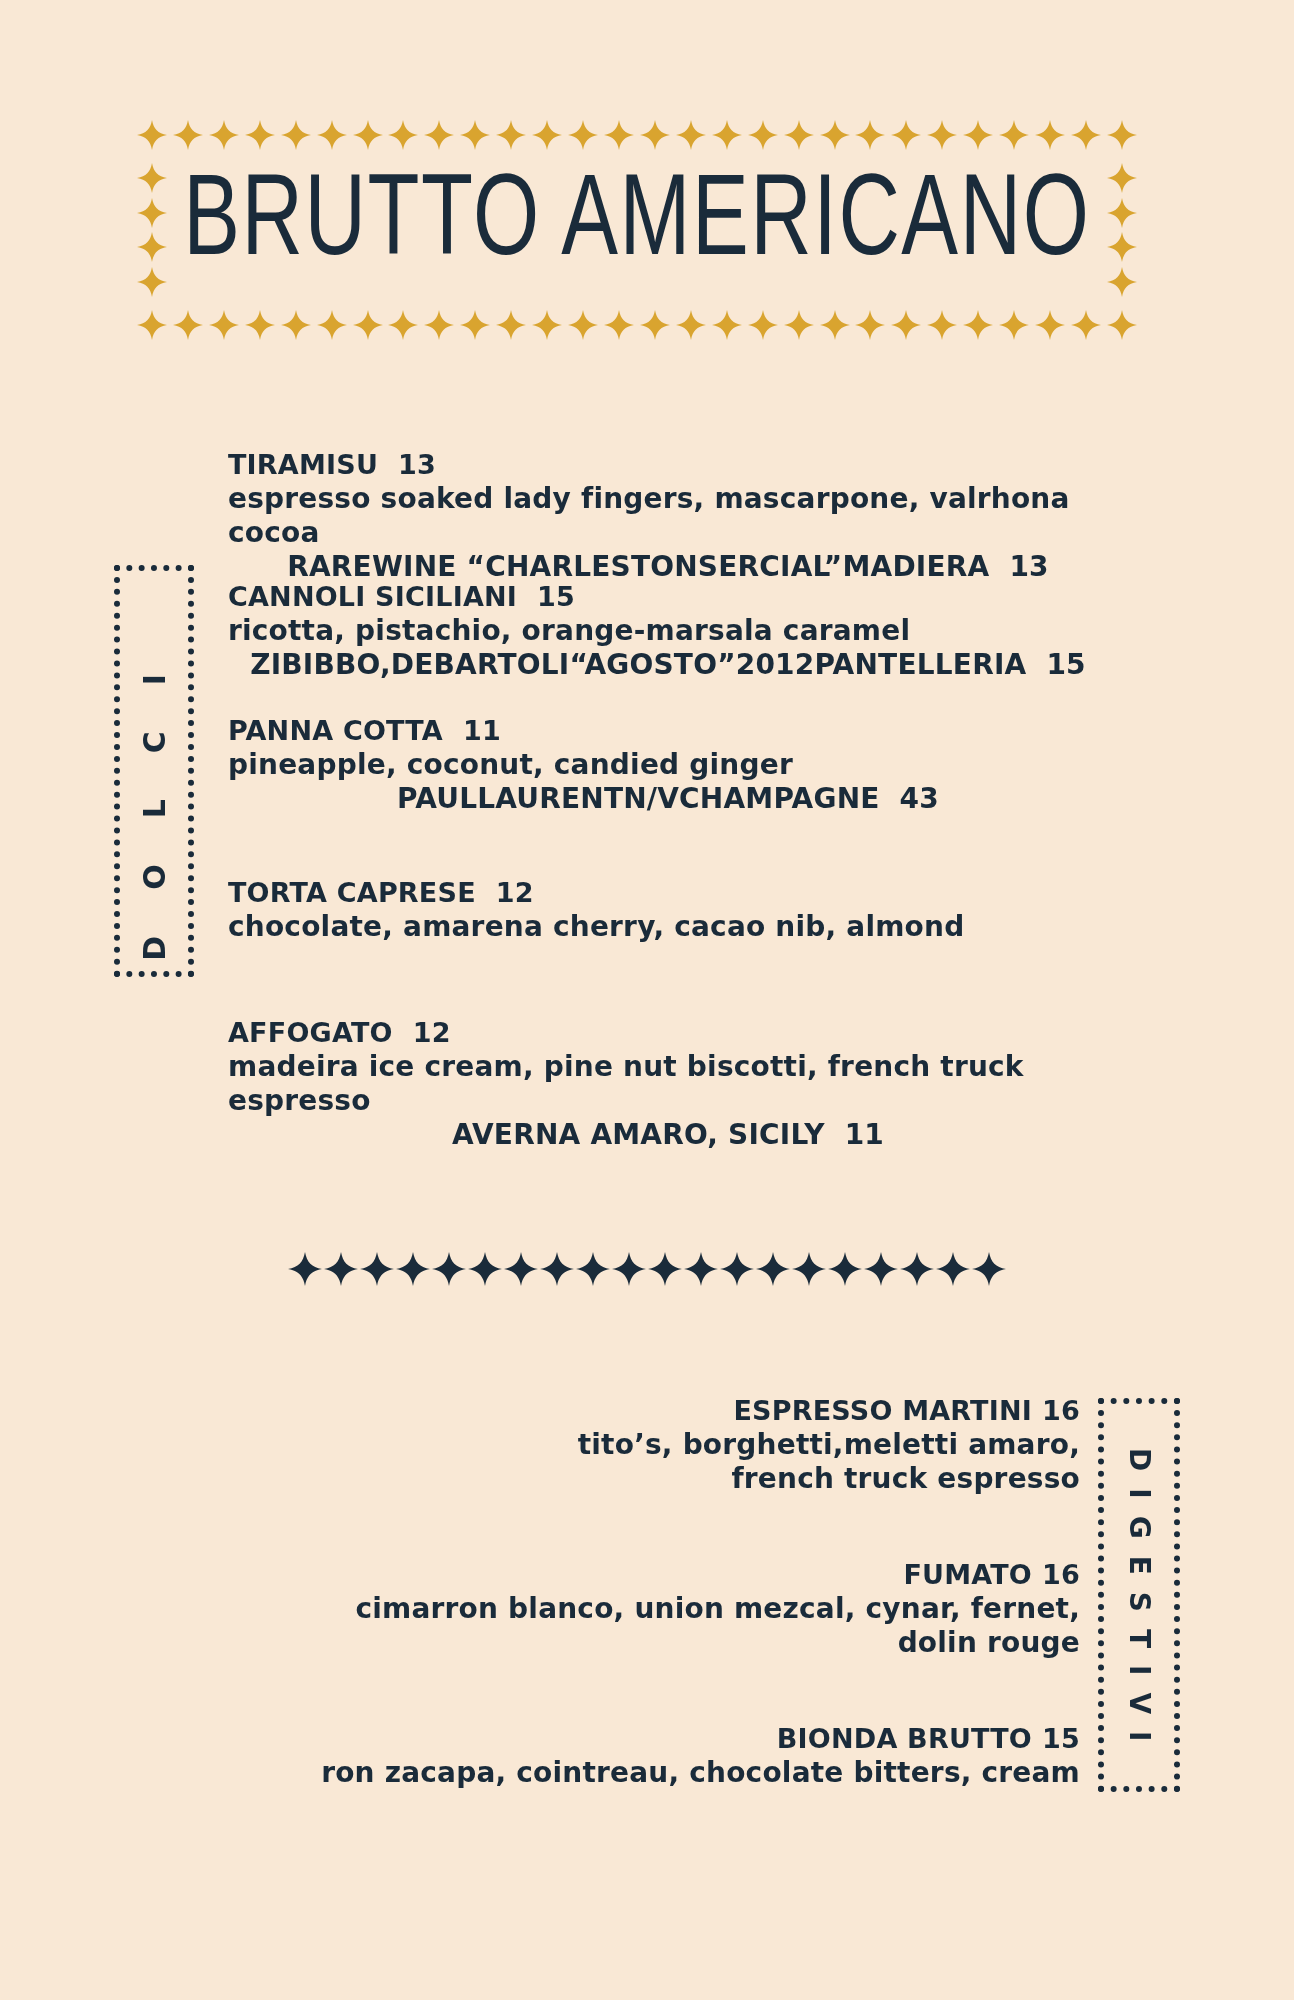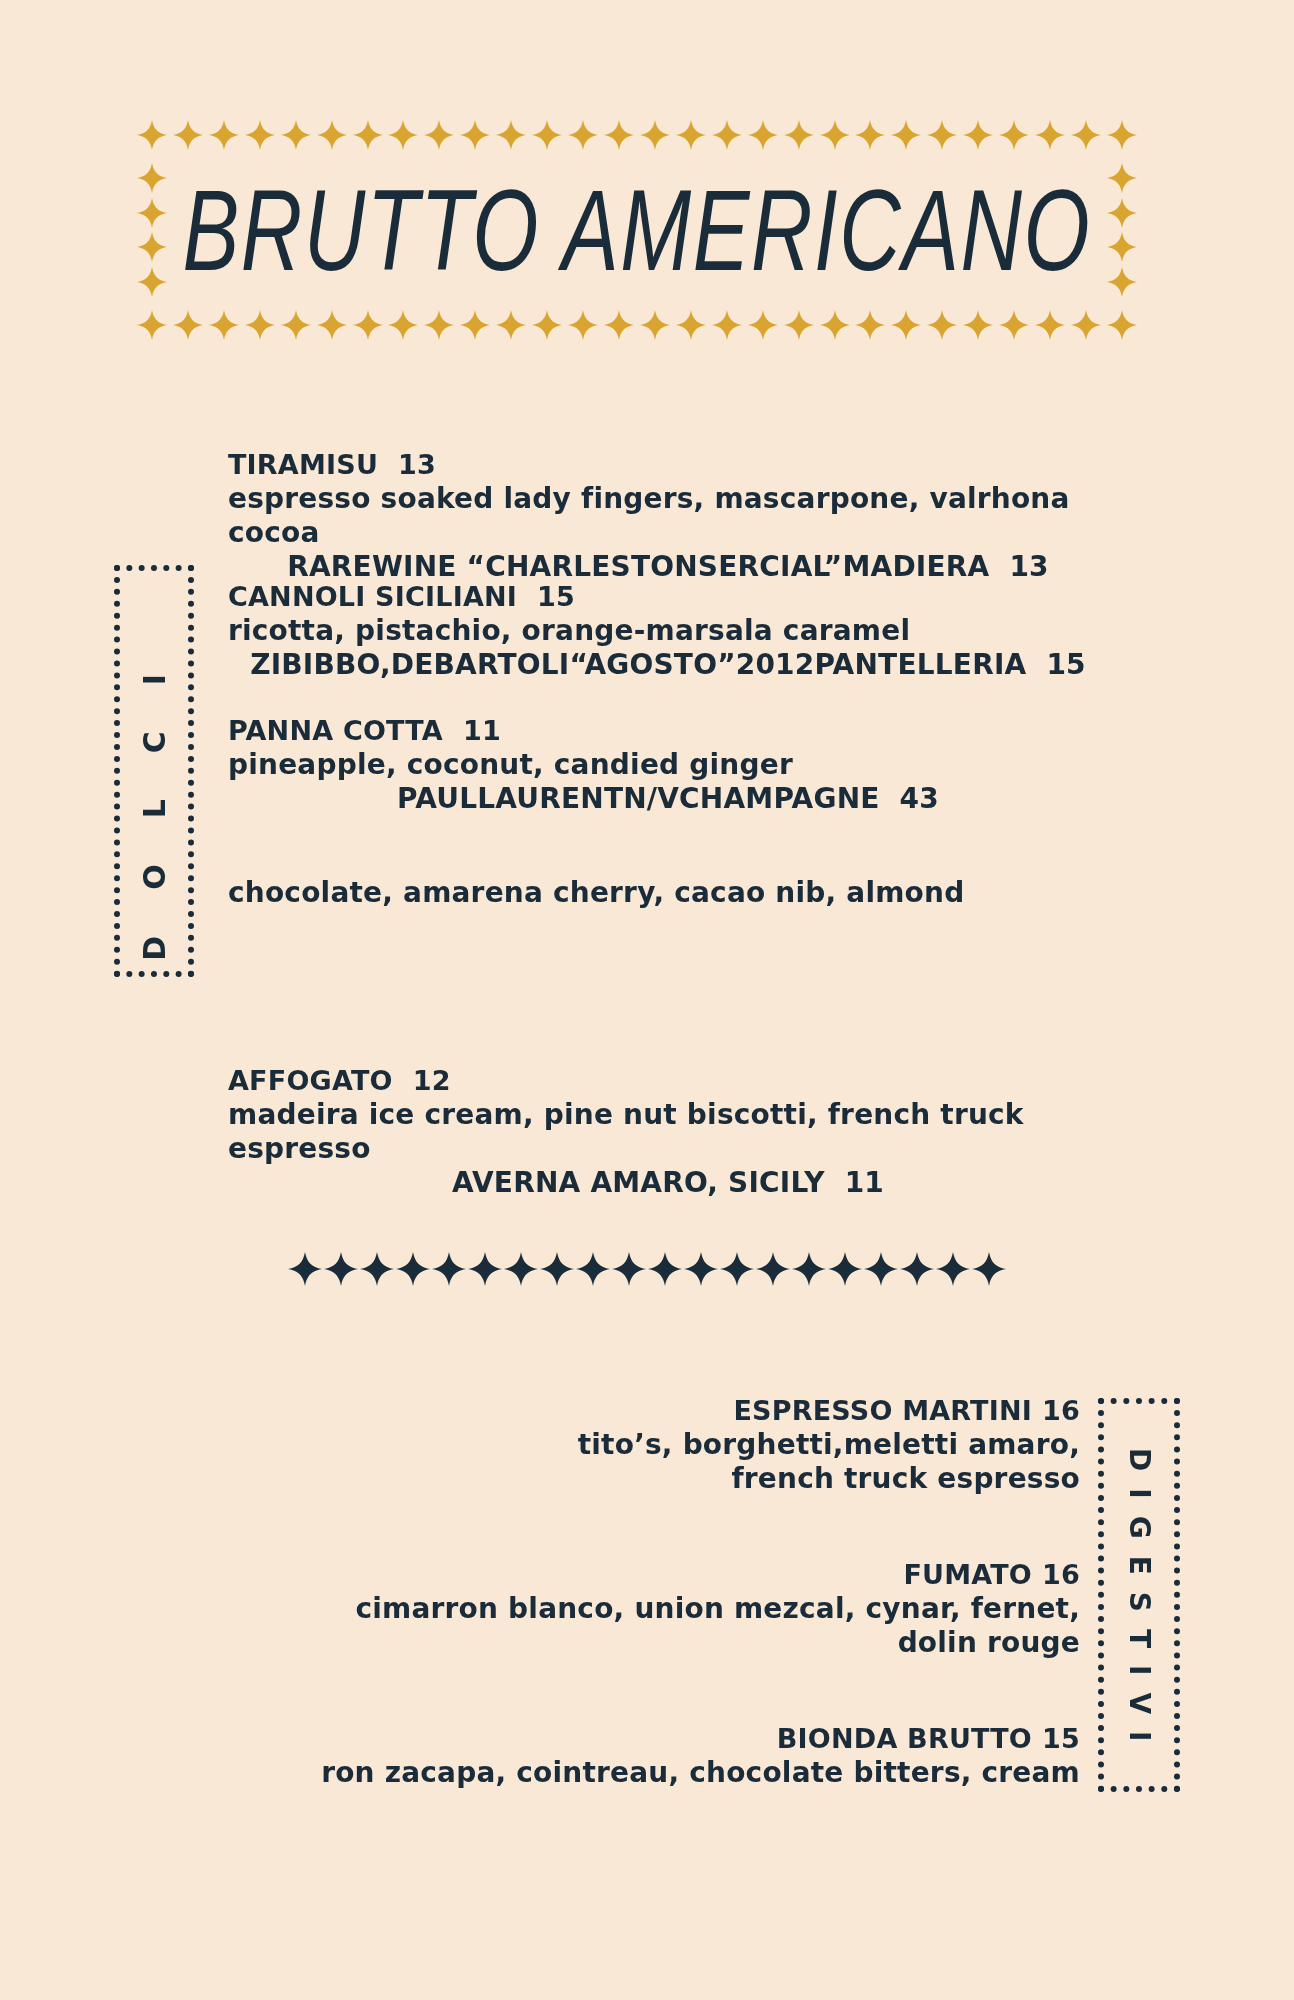--- a/index.html
+++ b/index.html
@@ -35,21 +35,21 @@
     display:flex;flex-direction:column;justify-content:space-evenly;align-items:center;
   }
   .star-col.left{left:0;}
   .star-col.right{right:0;}
   .star{display:inline-block;line-height:0;}
   .star svg{display:block;}
   .star.gold{color:var(--gold);}
   .star.navy{color:var(--ink);}
   .header-title-wrap{
     position:absolute;inset:30px 30px;
-    display:flex;align-items:center;justify-content:center;font-style:italic;
+    display:flex;align-items:flex-start;justify-content:center;
   }
   .header-title{
     font-family:"Liberation Sans",sans-serif;
     font-size:112px;font-weight:400;
     letter-spacing:2px;white-space:nowrap;
     transform:scale(0.76,1.02);
     color:var(--ink);
   }
 
   
@@ -453,24 +453,25 @@
     <div class="item-pairing"><span>ZIBIBBO,DEBARTOLI“AGOSTO”2012PANTELLERIA</span><span class="price">15</span></div>
   </div>
 
   <div class="menu-item" style="top:714px">
     <div class="item-title"><span>PANNA COTTA</span><span class="price">11</span></div>
     <div class="item-desc">pineapple, coconut, candied ginger</div>
     <div class="item-pairing"><span>PAULLAURENTN/VCHAMPAGNE</span><span class="price">43</span></div>
   </div>
 
   <div class="menu-item" style="top:876px">
+    <div class="item-title"><span>TORTA CAPRESE</span><span class="price">12</span></div>
     <div class="item-desc">chocolate, amarena cherry, cacao nib, almond</div>
   </div>
 
-  <div class="menu-item" style="top:1064px">
+  <div class="menu-item" style="top:1016px">
     <div class="item-title"><span>AFFOGATO</span><span class="price">12</span></div>
     <div class="item-desc">madeira ice cream, pine nut biscotti, french truck
 espresso</div>
     <div class="item-pairing"><span>AVERNA AMARO, SICILY</span><span class="price">11</span></div>
   </div>
 
   <div class="divider">
       <span class="star navy">
         <svg width="34" height="34" viewBox="0 0 24 24" fill="currentColor" xmlns="http://www.w3.org/2000/svg">
           <path d="M12 0 C13.3 7.3 16.7 10.7 24 12 C16.7 13.3 13.3 16.7 12 24 C10.7 16.7 7.3 13.3 0 12 C7.3 10.7 10.7 7.3 12 0 Z"></path>

